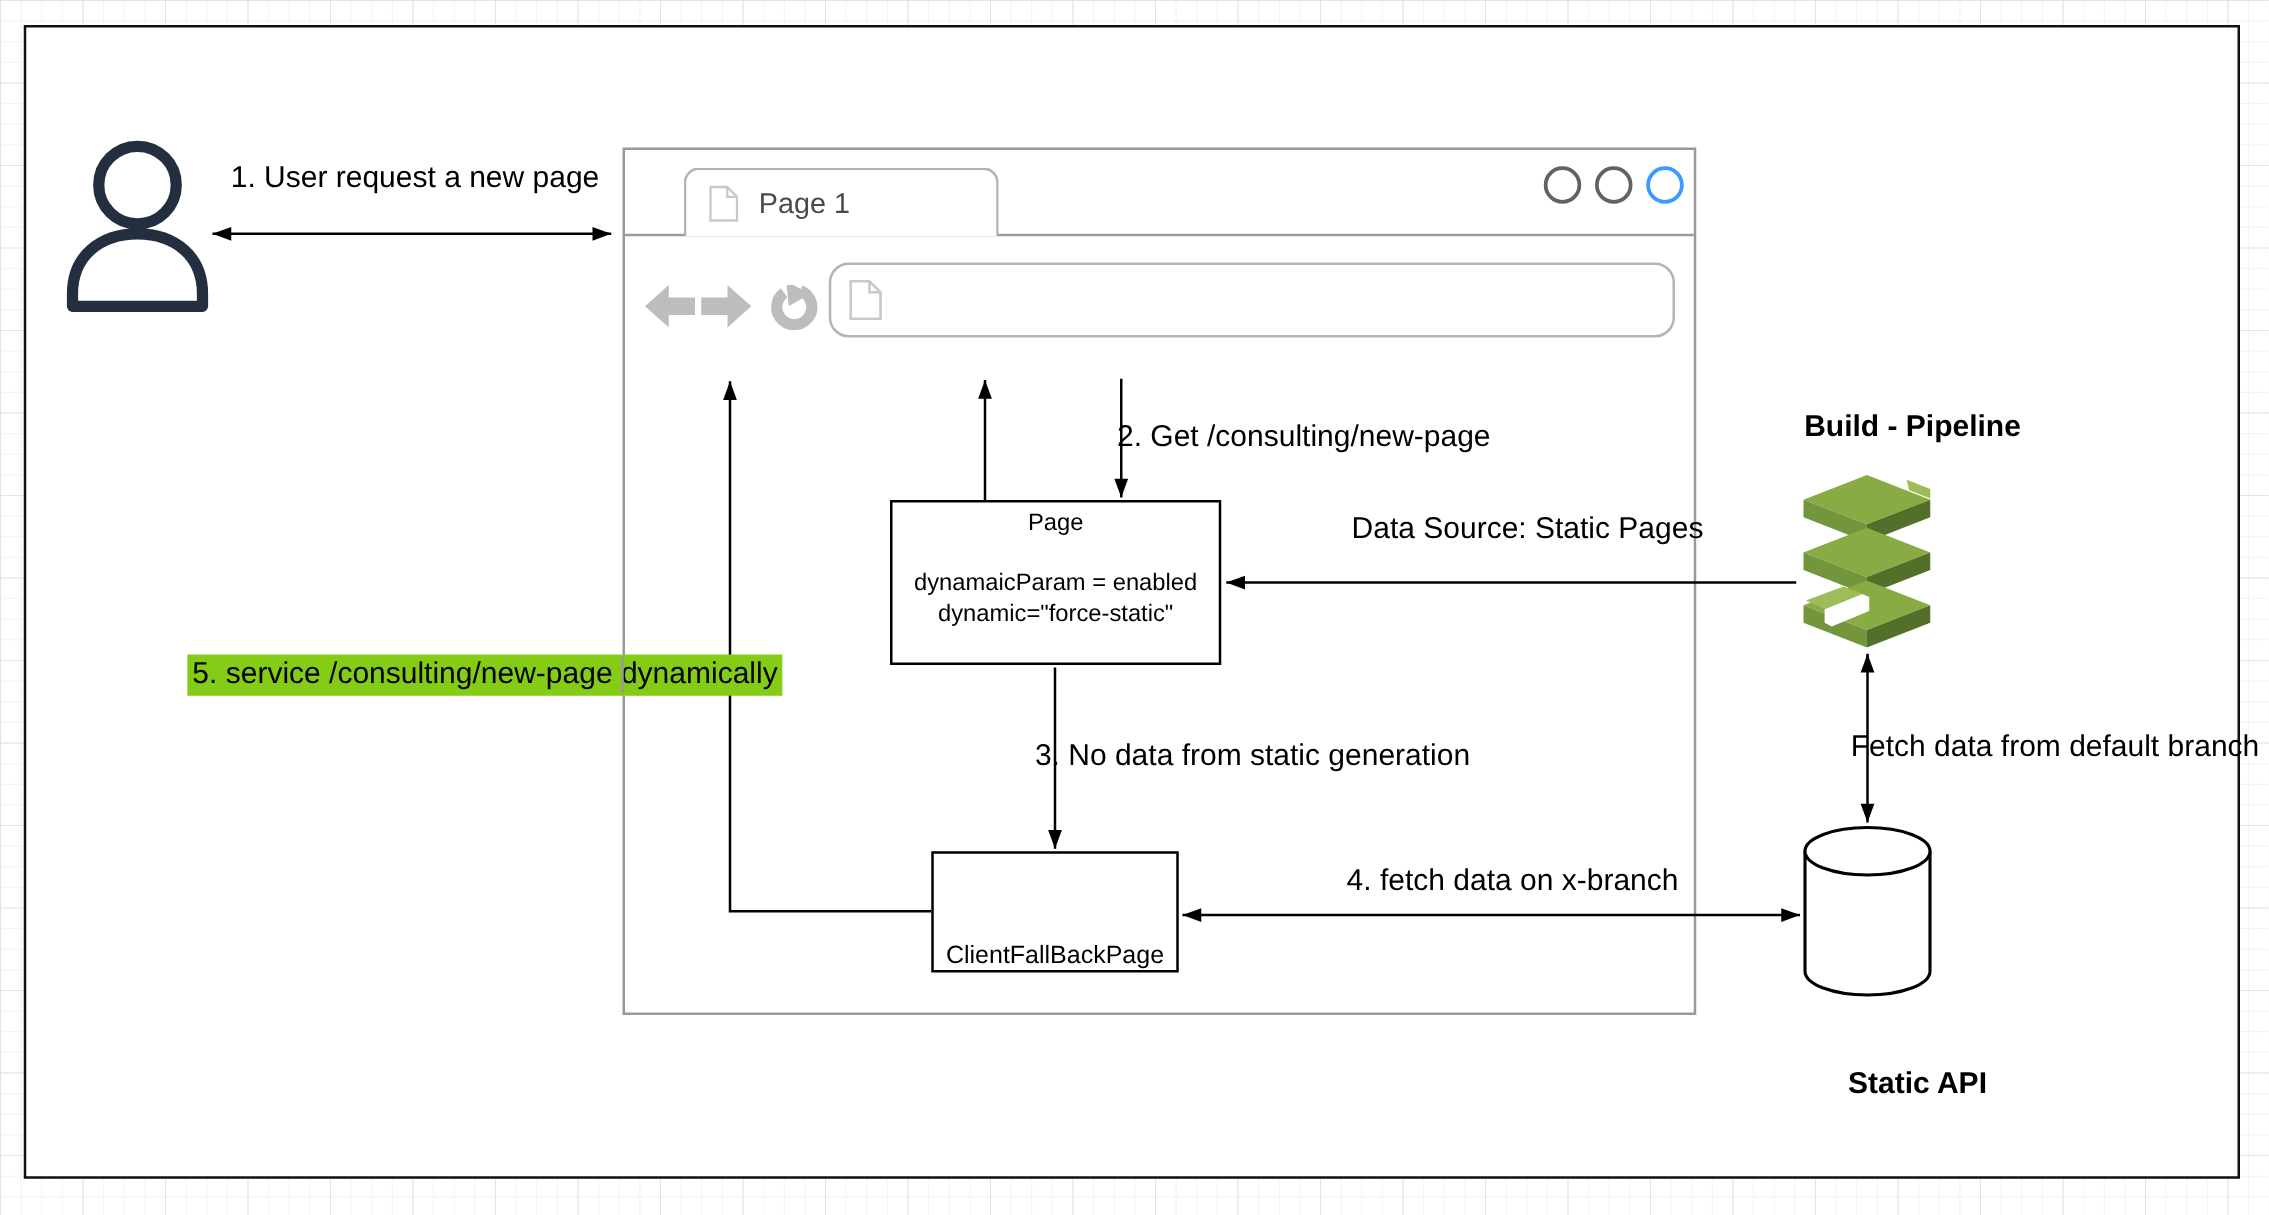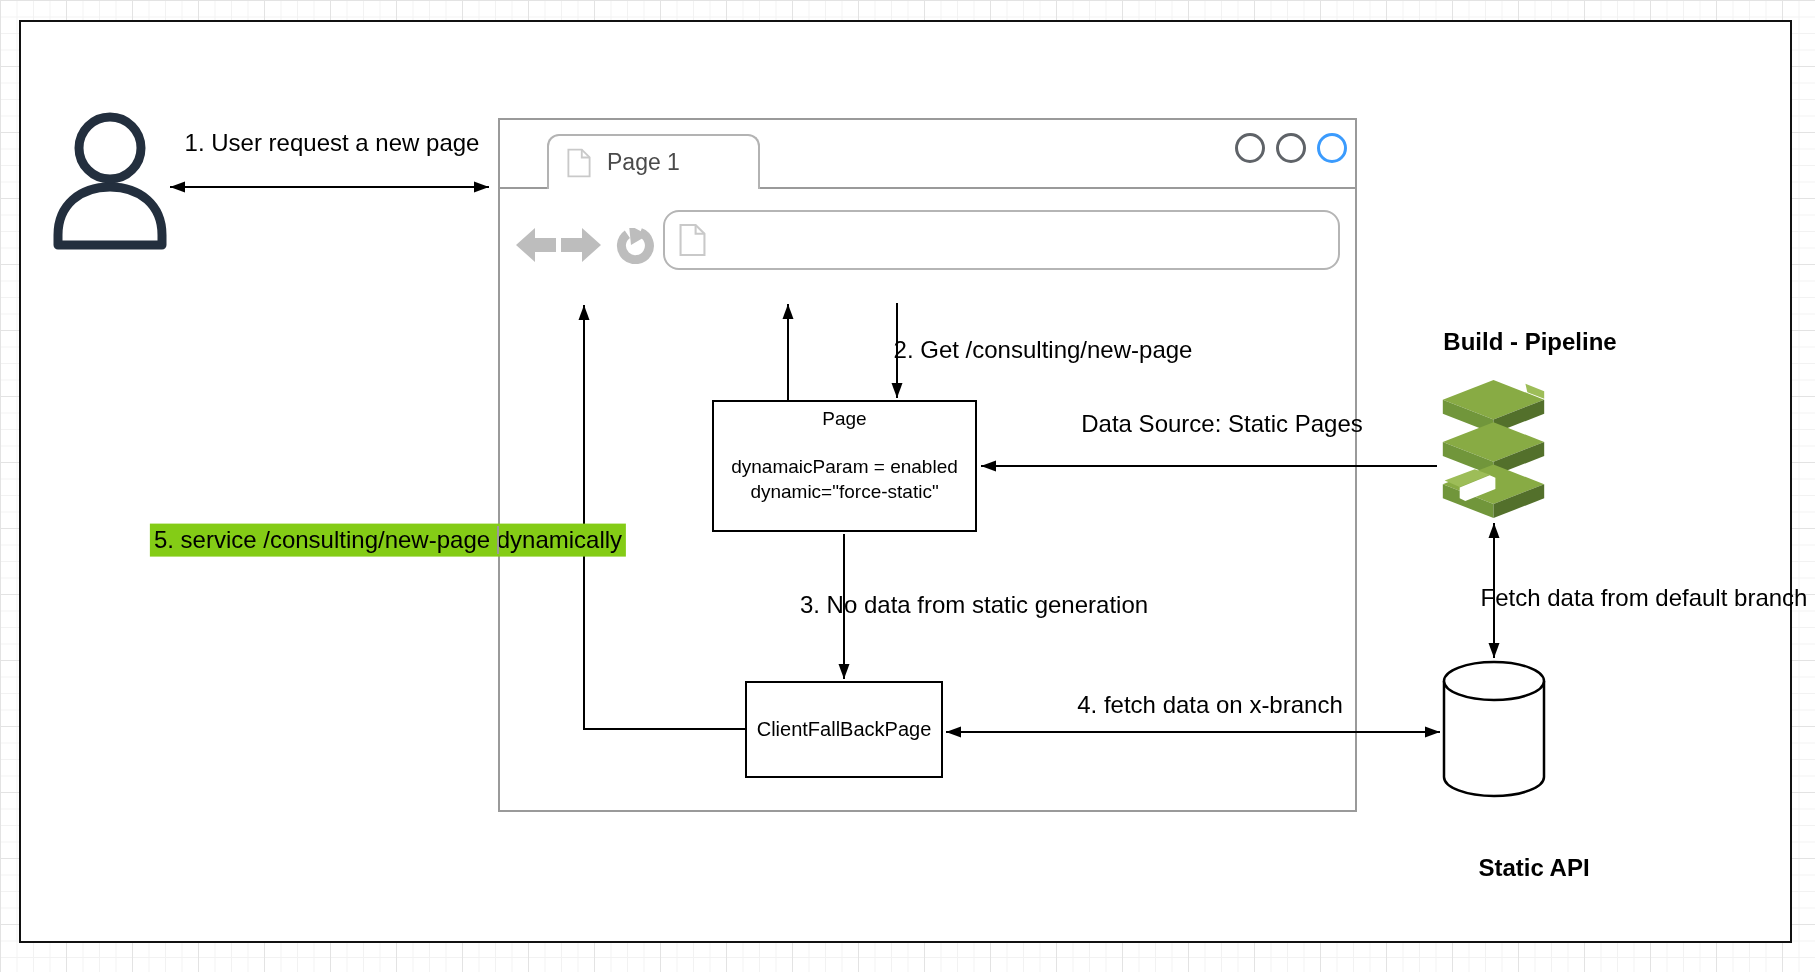--- a/index.html
+++ b/index.html
@@ -25,38 +25,38 @@
   }
   .lbl.bold{font-weight:bold;margin-left:37px;}
   .lbl.shaded{background:#84cc16;padding:2px 4px;}
   
   .browser{
     position:absolute;left:498px;top:118px;width:855px;height:690px;
     border:2px solid #9a9a9a;background:#fff;z-index:1;
   }
   .tabrow{position:absolute;left:0;top:0;width:100%;height:67px;border-bottom:2px solid #9a9a9a;}
   .tab{
-    position:absolute;left:47px;top:14px;width:213px;height:55px;
+    position:absolute;left:47px;top:14px;width:252px;height:55px;
     border:2px solid #b3b3b3;border-bottom:none;border-radius:12px 12px 0 0;
     background:#fff;z-index:2;display:flex;align-items:center;gap:16px;padding-left:18px;box-sizing:border-box;
   }
   .tab-title{font-size:23px;color:#4a4a4a;}
   .winbtn{position:absolute;top:13px;width:30px;height:30px;border-radius:50%;background:#fff;box-sizing:border-box;z-index:2;}
   .winbtn.gray{border:3px solid #5f6368;}
   .winbtn.blue{border:3px solid #3b9bfd;}
   .urlbar{
     position:absolute;left:163px;top:90px;width:677px;height:60px;
     border:2px solid #b5b5b5;border-radius:16px;background:#fff;box-sizing:border-box;
     display:flex;align-items:center;gap:14px;padding:0 14px;overflow:hidden;
   }
   .url-text{font-size:23px;color:#707070;white-space:nowrap;}
   
   .node{
     position:absolute;border:2px solid #000;background:#fff;z-index:3;
-    display:flex;flex-direction:column;align-items:center;justify-content:center;
+    display:flex;flex-direction:column;align-items:center;justify-content:flex-end;
     font-size:19px;color:#000;text-align:center;box-sizing:border-box;
   }
   .page-node{left:712px;top:400px;width:265px;height:132px;justify-content:flex-start;padding-top:6px;}
   .page-node .title{margin-bottom:24px;}
   .page-node .bline{line-height:25px;text-align:right;}
   .fallback-node{left:745px;top:681px;width:198px;height:97px;font-size:20px;}
   .connectors{position:absolute;left:0;top:0;z-index:5;pointer-events:none;}
   .icon-abs{position:absolute;z-index:4;}
   .border-patch{position:absolute;left:497px;top:526px;width:2px;height:28px;background:#9a9a9a;z-index:7;}
 </style>
@@ -151,21 +151,21 @@
     <polyline points="745,729 584,729 584,305" fill="none" stroke="#000" stroke-width="2" marker-end="url(#ah)"></polyline>
     <line x1="1437" y1="466" x2="981" y2="466" stroke="#000" stroke-width="2" marker-end="url(#ah)"></line>
     <line x1="844" y1="534" x2="844" y2="679" stroke="#000" stroke-width="2" marker-end="url(#ah)"></line>
     <line x1="946" y1="732" x2="1440" y2="732" stroke="#000" stroke-width="2" marker-start="url(#ah)" marker-end="url(#ah)"></line>
     <line x1="1494" y1="523" x2="1494" y2="658" stroke="#000" stroke-width="2" marker-start="url(#ah)" marker-end="url(#ah)"></line>
   </svg>
 
   <div class="lbl" style="left:332px;top:143px">1. User request a new page</div>
   <div class="lbl" style="left:1043px;top:350px">2. Get /consulting/new-page</div>
   <div class="lbl" style="left:1222px;top:424px">Data Source: Static Pages</div>
-  <div class="lbl" style="left:974px;top:605px">3. No data from static generation</div>
+  <div class="lbl" style="left:1002px;top:605px">3. No data from static generation</div>
   <div class="lbl" style="left:1210px;top:705px">4. fetch data on x-branch</div>
   <div class="lbl shaded" style="left:388px;top:540px">5. service /consulting/new-page dynamically</div>
   <div class="border-patch"></div>
   <div class="lbl" style="left:1644px;top:598px">Fetch data from default branch</div>
   <div class="lbl bold" style="left:1493px;top:342px">Build - Pipeline</div>
   <div class="lbl bold" style="left:1497px;top:868px">Static API</div>
 
 </div>
 
 </body></html>

